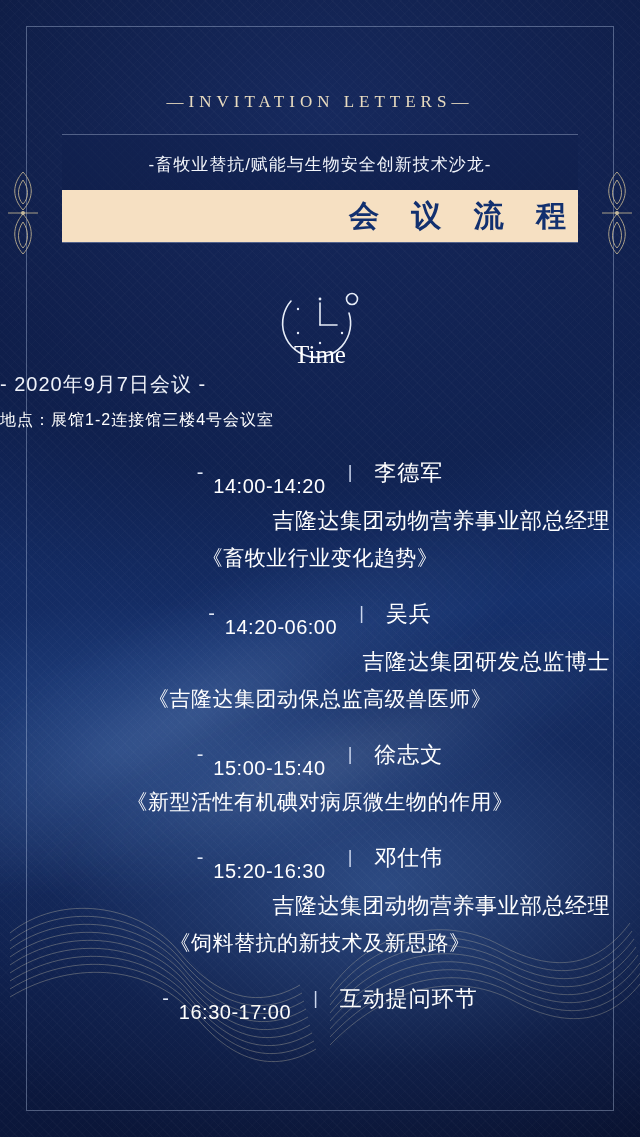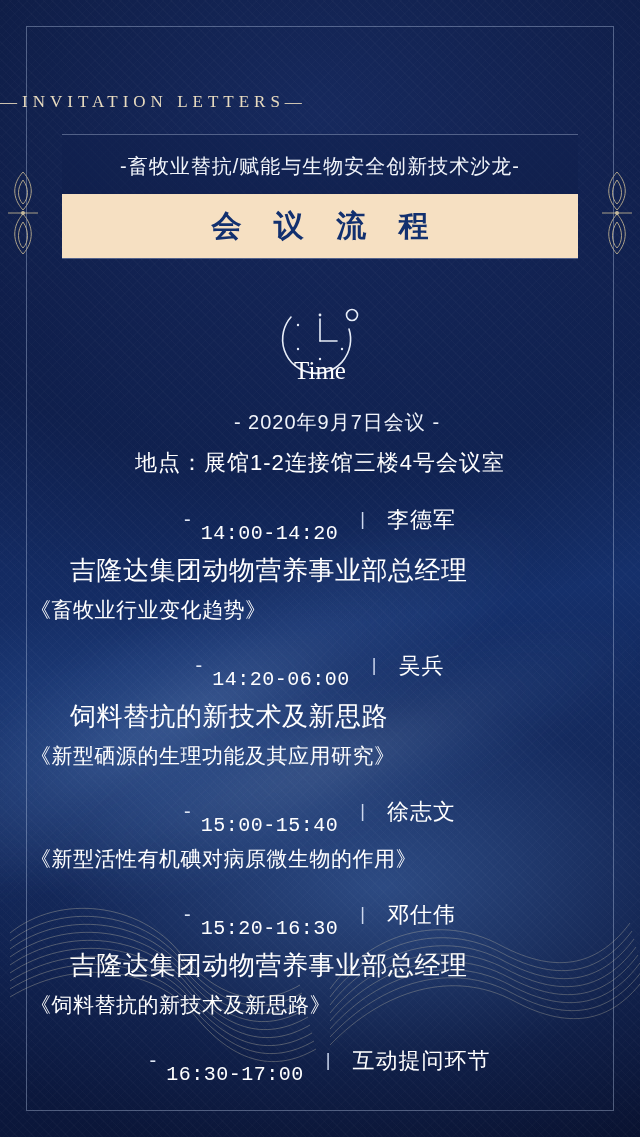--- a/index.html
+++ b/index.html
@@ -83,51 +83,52 @@
 
   .content {
     position: relative;
     z-index: 5;
     width: 640px;
   }
 
   
   .invite-line {
     margin-top: 92px;
+    text-align: center;
     color: #e9dcc0;
     font-size: 17px;
     letter-spacing: 5px;
     font-family: "Liberation Serif", serif;
     white-space: nowrap;
   }
 
   
   .title-band {
     margin: 22px auto 0 auto;
     width: 516px;
     background: linear-gradient(180deg, rgba(16,32,78,0.55), rgba(14,28,70,0.55));
     border-top: 1px solid rgba(205,220,250,0.35);
     border-bottom: 1px solid rgba(205,220,250,0.35);
     padding: 12px 0 0 0;
     box-sizing: border-box;
   }
   .subtitle {
     text-align: center;
     color: #f2f5fb;
-    font-size: 20px;
+    font-size: 17px;
     letter-spacing: 1px;
     padding: 6px 0 14px 0;
     font-family: "Liberation Sans", sans-serif;
   }
   .band-cream {
     background: #f6e0c2;
-    height: 64px;
+    height: 52px;
     display: flex;
     align-items: center;
-    justify-content: center;
+    justify-content: flex-end;
   }
   .band-cream .main-title {
     color: #12306f;
     font-size: 30px;
     font-weight: bold;
     letter-spacing: 12px;
     text-indent: 12px;
     font-family: "Liberation Sans", sans-serif;
   }
 
@@ -139,32 +140,30 @@
   }
   .clock {
     position: relative;
     width: 118px;
     height: 92px;
     text-align: center;
   }
 
   
   .date-line {
-    margin-top: 22px;
-    text-align: center;
+    text-align: left;
     color: #f0f3fa;
     font-size: 20px;
     letter-spacing: 1px;
-    padding-left: 34px;
   }
   .place-line {
     margin-top: 12px;
-    text-align: center;
-    color: #ffffff;
-    font-size: 22px;
+    text-align: left;
+    color: #ffffff;
+    font-size: 16px;
     letter-spacing: 1px;
   }
 
   
   .agenda {
     margin-top: 16px;
     padding: 0 30px;
   }
   .item {
     margin-top: 16px;
@@ -176,46 +175,47 @@
     color: #ffffff;
     font-size: 21px;
     white-space: nowrap;
   }
   .dash {
     color: #dfe6f4;
     margin-right: 10px;
     font-size: 20px;
   }
   .time {
-    font-family: Liberation Mono, monospace;
+    font-family: Liberation Sans, sans-serif;
     letter-spacing: 0.5px;
     font-size: 20px;
     color: #ffffff;
     margin-top: 28px;
   }
   .sep {
     color: #cdd8ee;
     margin: 0 22px;
     font-size: 18px;
   }
   .speaker {
     font-size: 22px;
     color: #ffffff;
     letter-spacing: 1px;
   }
   .org {
     margin-top: 8px;
-    text-align: left;
-    color: #ffffff;
-    font-size: 26px;
+    text-align: right;
+    color: #ffffff;
+    font-size: 22px;
     letter-spacing: 0.5px;
     padding-left: 40px;
   }
   .topic {
     margin-top: 8px;
+    text-align: center;
     color: #ffffff;
     font-size: 21px;
     letter-spacing: 0.5px;
   }
   .item.last .item-head { }
 
   
   .waves {
     position: absolute;
     left: 0;
@@ -311,22 +311,22 @@
         <div class="topic">《畜牧业行业变化趋势》</div>
       </div>
 
       <div class="item">
         <div class="item-head">
           <span class="dash">-</span>
           <span class="time">14:20-06:00</span>
           <span class="sep">|</span>
           <span class="speaker">吴兵</span>
         </div>
-        <div class="org">饲料替抗的新技术及新思路</div>
-        <div class="topic">《新型硒源的生理功能及其应用研究》</div>
+        <div class="org">吉隆达集团研发总监博士</div>
+        <div class="topic">《吉隆达集团动保总监高级兽医师》</div>
       </div>
 
       <div class="item">
         <div class="item-head">
           <span class="dash">-</span>
           <span class="time">15:00-15:40</span>
           <span class="sep">|</span>
           <span class="speaker">徐志文</span>
         </div>
         <div class="topic">《新型活性有机碘对病原微生物的作用》</div>

